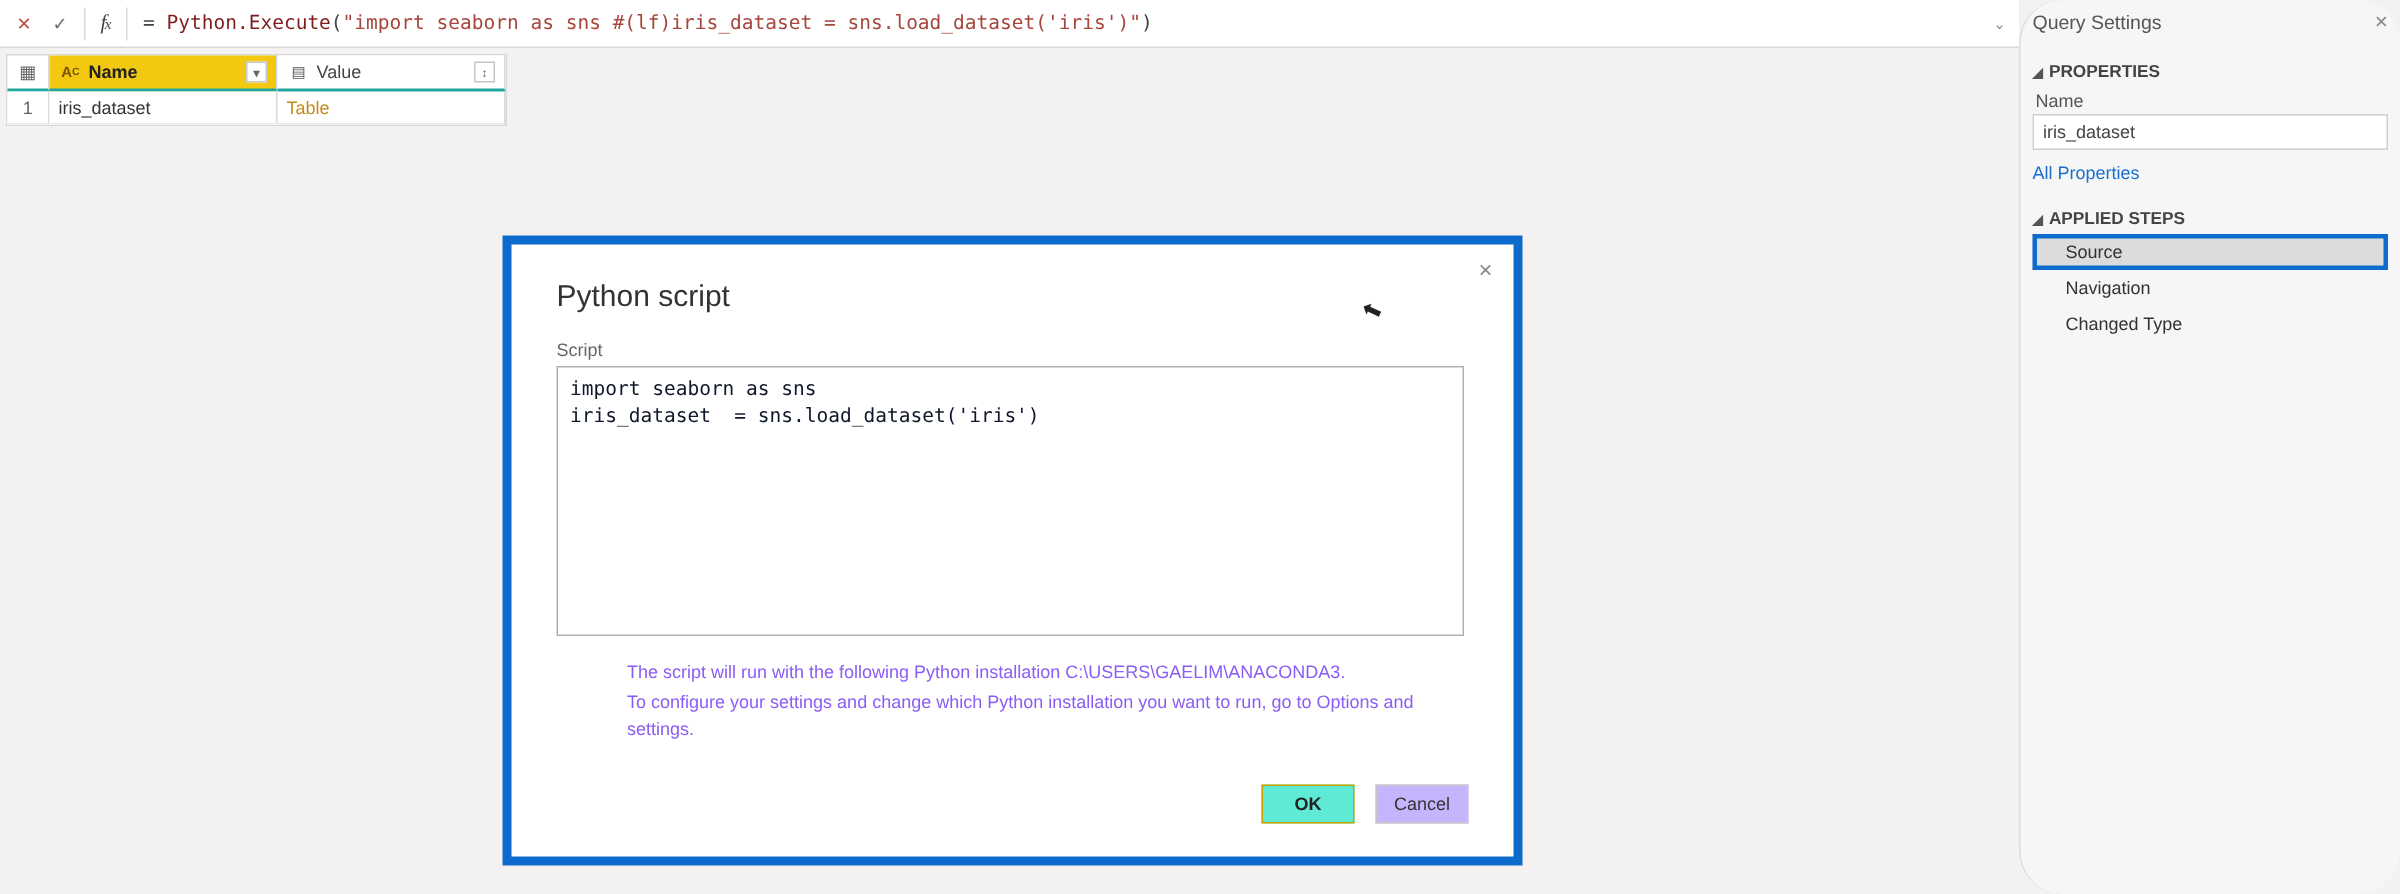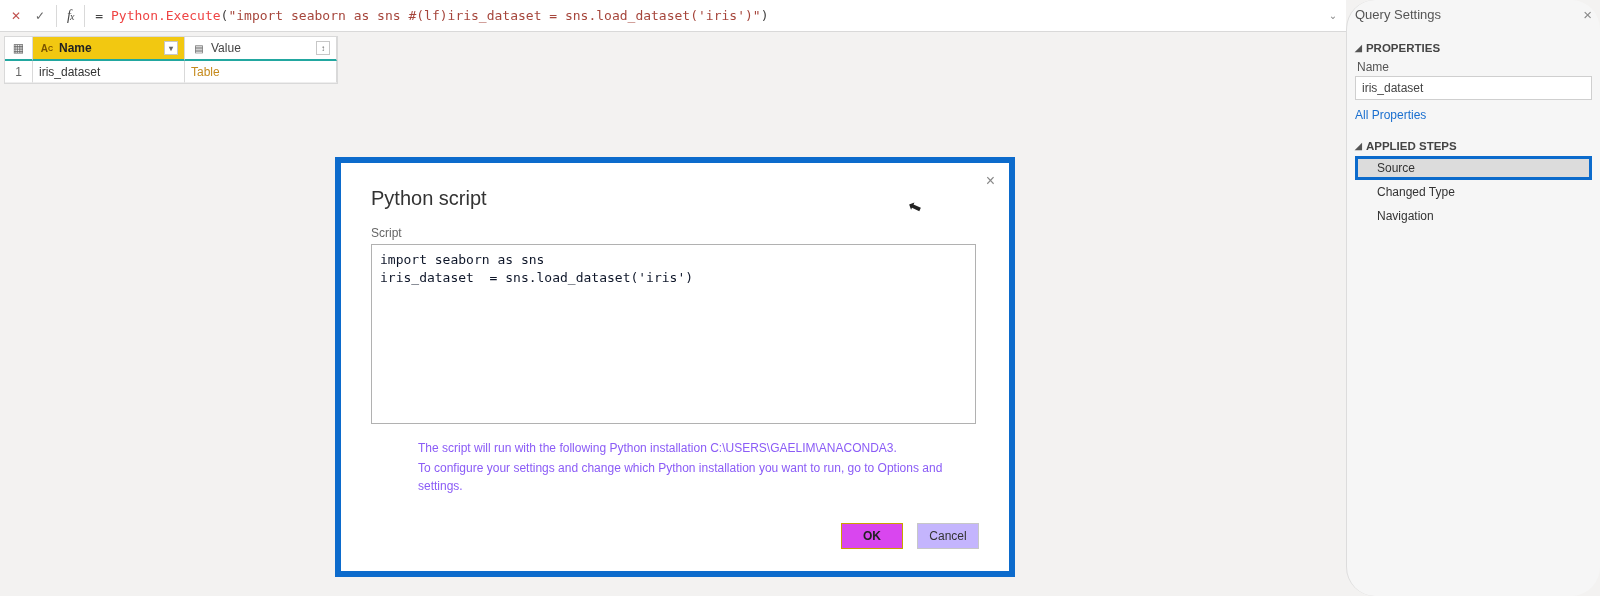--- a/index.html
+++ b/index.html
@@ -8,21 +8,21 @@
     .main { flex: 1 1 auto; position: relative; background: #f3f2f1; }
     .formula-bar { display: flex; align-items: center; height: 32px; background: #fff; border-bottom: 1px solid #d9d9d9; padding: 0 4px; }
     .fb-btn { width: 24px; height: 24px; display: flex; align-items: center; justify-content: center; color: #888; border-radius: 2px; }
     .fb-btn.cancel { color: #c0504d; }
     .fb-btn.accept { color: #6a6a6a; }
     .fb-fx { display: flex; align-items: baseline; padding: 0 6px; font-style: italic; color: #444; font-family: "Times New Roman", serif; }
     .fx-f { font-size: 14px; }
     .fx-x { font-size: 10px; margin-left: -1px; }
     .fb-sep { width: 1px; height: 22px; background: #d9d9d9; margin: 0 4px; }
     .fb-formula { flex: 1; font-family: Consolas, monospace; font-size: 13px; color: #444; padding: 0 6px; white-space: nowrap; overflow: hidden; }
-    .fb-formula .kw { color: #ef4444; }
+    .fb-formula .kw { color: #7f1d1d; }
     .fb-formula .punct { color: #444; }
     .fb-formula .str { color: #a6463c; }
     .fb-drop { width: 18px; text-align: center; color: #888; font-size: 10px; }
 
     .data-grid { background: #fff; border: 1px solid #d9d9d9; display: inline-block; margin: 4px 0 0 4px; }
     .grid-head { display: flex; height: 24px; }
     .grid-corner { width: 28px; border-right: 1px solid #d9d9d9; border-bottom: 2px solid #22a7a0; display:flex; align-items:center; justify-content:center; color:#666; }
     .col-h { border-right: 1px solid #d9d9d9; border-bottom: 2px solid #22a7a0; display: flex; align-items: center; padding: 0 6px; font-size: 12px; }
     .col-name { width: 152px; background: #f2c811; color: #222; font-weight: 600; }
     .col-value{ width: 152px; background: #fff; color: #444; }
@@ -38,21 +38,21 @@
     
     .dialog-wrap { position:absolute; left:335px; top:157px; width:680px; background:#fff; border:6px solid #0c6bcc; }
     .dialog-inner { padding: 24px 30px 22px 30px; position: relative; }
     .dialog-close { position:absolute; top:10px; right:14px; color:#888; font-size:16px; line-height:1; cursor:default; }
     .dlg-title { font-size:20px; font-weight:400; color:#333; margin-bottom:16px;}
     .dlg-label { font-size:12px; color:#666; margin-bottom:4px;margin-top:16px; }
     .script-box { width:605px; height:180px; border:1px solid #b1b1b1; padding:6px 8px; font-family:Consolas, monospace; font-size:13px; color:#0f172a; white-space:pre; overflow:hidden; line-height:1.35; resize:none; }
     .dlg-info { font-size:12px; color:#8b5cf6; margin-top:12px; line-height:1.5;margin-left:47px; }
     .dlg-actions { display:flex; justify-content:flex-end; gap:14px; margin-top:28px; }
     .btn { min-width:62px; height:26px; font-size:12px; border:1px solid #c7c7c7; background:#c4b5fd; display:flex; align-items:center; justify-content:center; }
-    .btn.ok { background:#d946ef; border-color:#caa200; font-weight:600; color:#222;}
+    .btn.ok { background:#5eead4; border-color:#caa200; font-weight:600; color:#222;}
     .cursor-arrow { position:absolute; left:567px; top:34px; font-size:16px; color:#222; transform: rotate(-20deg);}
 
     
     .side { width: 254px; background:#f6f6f6; border-left:1px solid #dcdcdc; padding: 0; border-radius: 29px; }
     .side-head { display:flex; align-items:center; height:28px; padding:0 8px; color:#555; font-size:13px; }
     .side-head .close { margin-left:auto; font-size:15px; color:#888; }
     .side-block { padding: 4px 8px 10px 8px; }
     .side-title { font-size:11.5px; font-weight:600; color:#444; margin: 10px 0 4px 0; display:flex; align-items:center; gap:4px;}
     .side-caret { font-size:9px; color:#555; }
     .field-label { font-size:12px; color:#555; margin:6px 0 2px 2px;}
@@ -139,18 +139,18 @@
       <div class="field-label">Name</div>
       <input class="prop-input" value="iris_dataset" style="">
       <a class="link">All Properties</a>
 
       <div class="side-title" style="margin-top:18px">
         <span class="side-caret">◢</span>
         <span>APPLIED STEPS</span>
       </div>
       <ul class="steps">
         <li class="step hi">Source</li>
+        <li class="step">Navigation</li>
         <li class="step">Changed Type</li>
-        <li class="step">Navigation</li>
       </ul>
     </div>
   </div>
 </div>
 
 </body></html>

